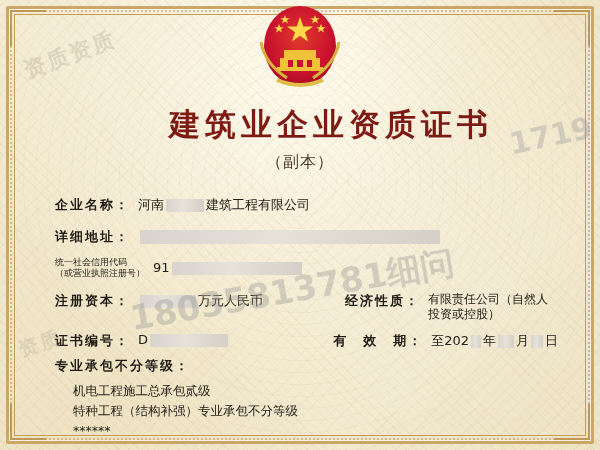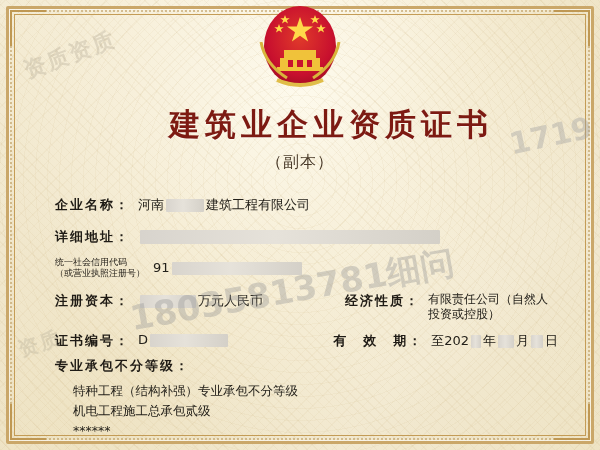--- a/index.html
+++ b/index.html
@@ -315,22 +315,22 @@
         <div class="lbl">有　效　期：</div>
         <div class="val">
           <span>至202</span><span class="redact" style="width:10px"></span><span>年</span><span class="redact" style="width:16px"></span><span>月</span><span class="redact" style="width:12px"></span><span>日</span>
         </div>
       </div>
     </div>
 
     <div class="qual-block">
       <div class="qual-title">专业承包不分等级：</div>
       <div class="qual-list">
+        <div>机电工程施工总承包贰级</div>
         <div>特种工程（结构补强）专业承包不分等级</div>
-        <div>机电工程施工总承包贰级</div>
         <div>******</div>
       </div>
     </div>
 
   </div>
 
   <div class="watermark wm3">资质资质</div>
   <div class="watermark wm4">资质</div>
   <div class="watermark wm1">1719</div>
   <div class="watermark wm2">18035813781细问</div>

